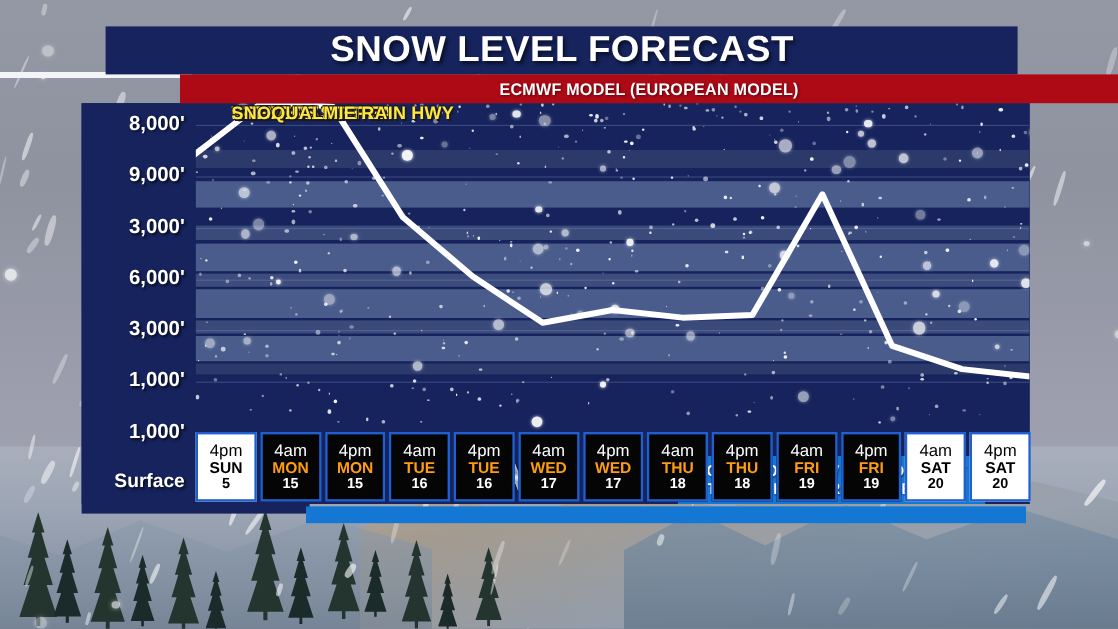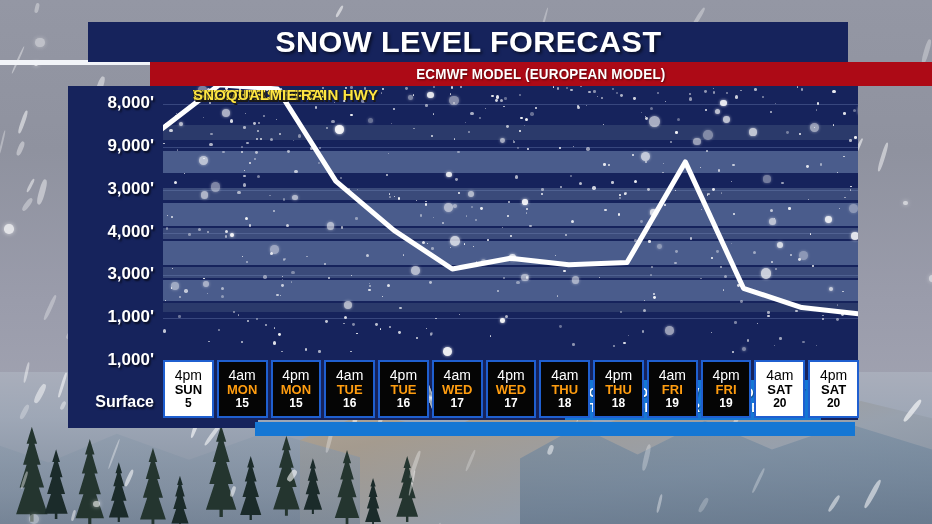--- a/index.html
+++ b/index.html
@@ -352,21 +352,21 @@
 <div id="subbar">
   <div class="s">ECMWF MODEL (EUROPEAN MODEL)</div>
 </div>
 
 <div id="panel">
 
   <div id="ylabels">
       <div class="ylab" style="top: 7px;">8,000'</div>
       <div class="ylab" style="top: 49.8571px;">9,000'</div>
       <div class="ylab" style="top: 92.7143px;">3,000'</div>
-      <div class="ylab" style="top: 135.571px;">4,000'</div>
+      <div class="ylab" style="top: 135.571px;">6,000'</div>
       <div class="ylab" style="top: 178.429px;">3,000'</div>
       <div class="ylab" style="top: 221.286px;">1,000'</div>
       <div class="ylab" style="top: 264.143px;">1,000'</div>
       <div class="ylab" style="top: 307px; font-size: 16px;">Surface</div>
     </div>
 
   <div id="plot">
     <div id="bands">
         <div class="band" style="top: 65.1429px; height: 21.4286px; background: rgb(74, 92, 140);"></div>
         <div class="band" style="top: 101.571px; height: 12.8571px; background: rgb(58, 74, 122);"></div>

